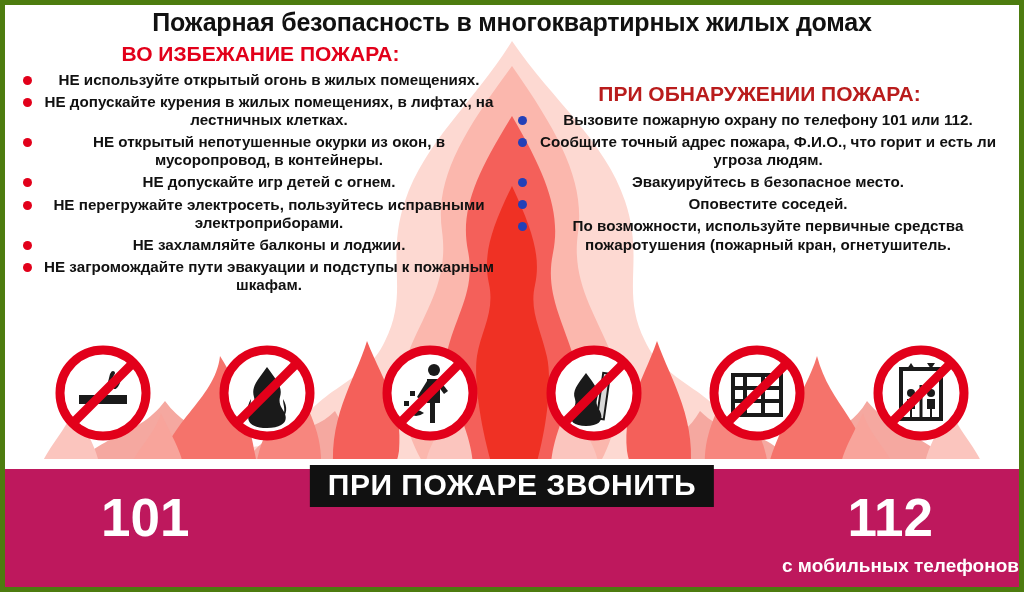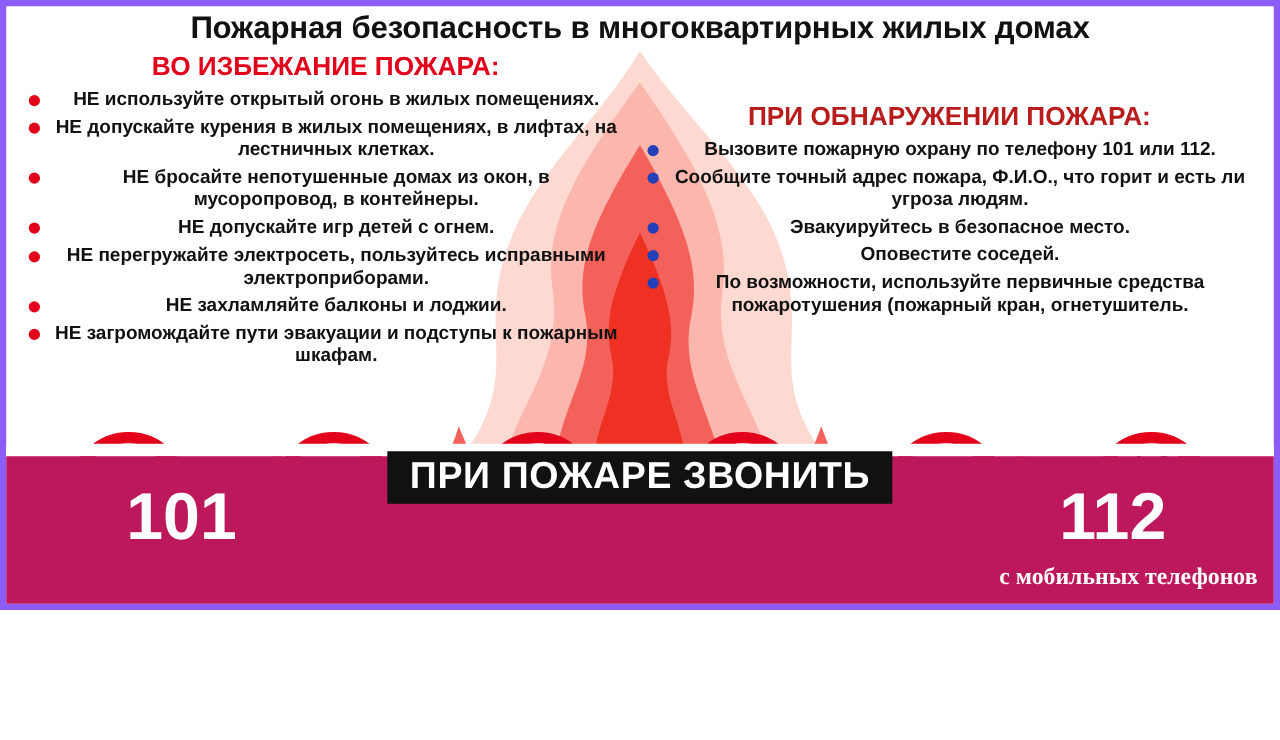--- a/index.html
+++ b/index.html
@@ -3,23 +3,23 @@
 <meta charset="utf-8">
 <style>
   html,body{margin:0;padding:0;}
   body{
     width:1024px;height:592px;overflow:hidden;
     background:#ffffff;
     font-family:"Liberation Sans", sans-serif;
     -webkit-font-smoothing:antialiased;
   }
   #poster{
-    position:relative;width:1024px;height:488px;
+    position:relative;width:1024px;height:592px;
     background:#ffffff;
-    border:5px solid #8b5cf6;
+    border:5px solid #4d7c0f;
     box-sizing:border-box;
   }
   
   .title{
     position:absolute;top:4px;left:0;width:100%;
     text-align:center;
     font-size:25px;font-weight:bold;color:#111;
     letter-spacing:-0.2px;
     line-height:1.05;
   }
@@ -96,21 +96,21 @@
     font-size:53px;font-weight:bold;color:#ffffff;
     line-height:1;
   }
   .num.left{left:96px;}
   .num.right{right:86px;}
   .numlabel{
     position:absolute;bottom:10px;
     font-size:19px;font-weight:bold;color:#ffffff;
   }
   .numlabel.left{left:24px;}
-  .numlabel.right{right:13px;font-family:Liberation Serif, serif;}
+  .numlabel.right{right:0;}
   
   .white-strip{
     position:absolute;left:0;bottom:118px;width:100%;height:10px;
     background:#ffffff;z-index:5;
   }
 </style>
 </head>
 <body>
 
 <div id="poster">
@@ -147,21 +147,21 @@
     </svg>
   </div>
 
   <div class="columns">
 
     <div class="col left">
       <div class="col-head">ВО ИЗБЕЖАНИЕ ПОЖАРА:</div>
       <ul class="items">
         <li>НЕ используйте открытый огонь в жилых помещениях.</li>
         <li>НЕ допускайте курения в жилых помещениях, в лифтах, на лестничных клетках.</li>
-        <li>НЕ бросайте непотушенные домах из окон, в мусоропровод, в контейнеры.</li>
+        <li>НЕ открытый непотушенные окурки из окон, в мусоропровод, в контейнеры.</li>
         <li>НЕ допускайте игр детей с огнем.</li>
         <li>НЕ перегружайте электросеть, пользуйтесь исправными электроприборами.</li>
         <li>НЕ захламляйте балконы и лоджии.</li>
         <li>НЕ загромождайте пути эвакуации и подступы к пожарным шкафам.</li>
       </ul>
     </div>
 
     <div class="col right">
       <div class="col-head">ПРИ ОБНАРУЖЕНИИ ПОЖАРА:</div>
       <ul class="items">

